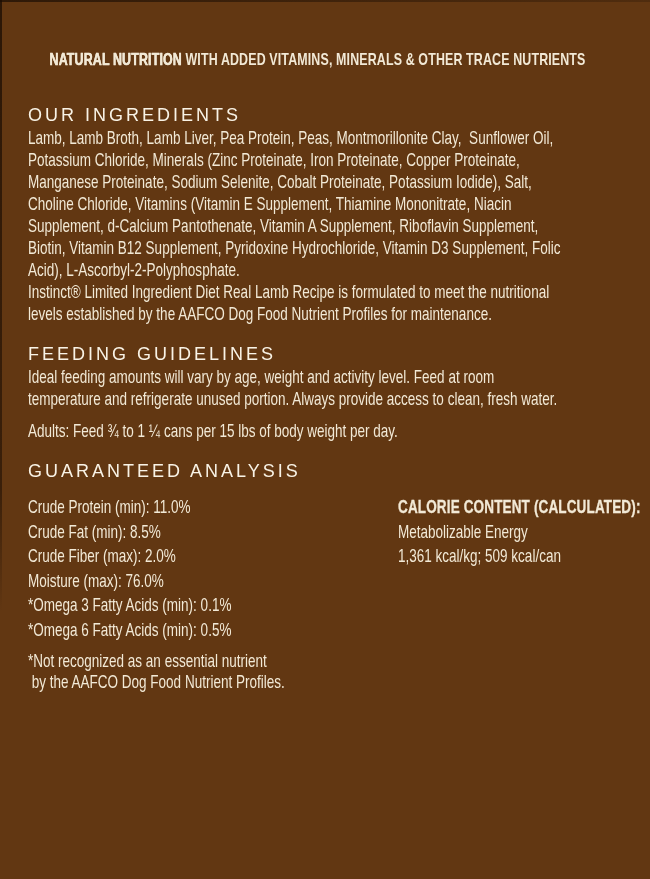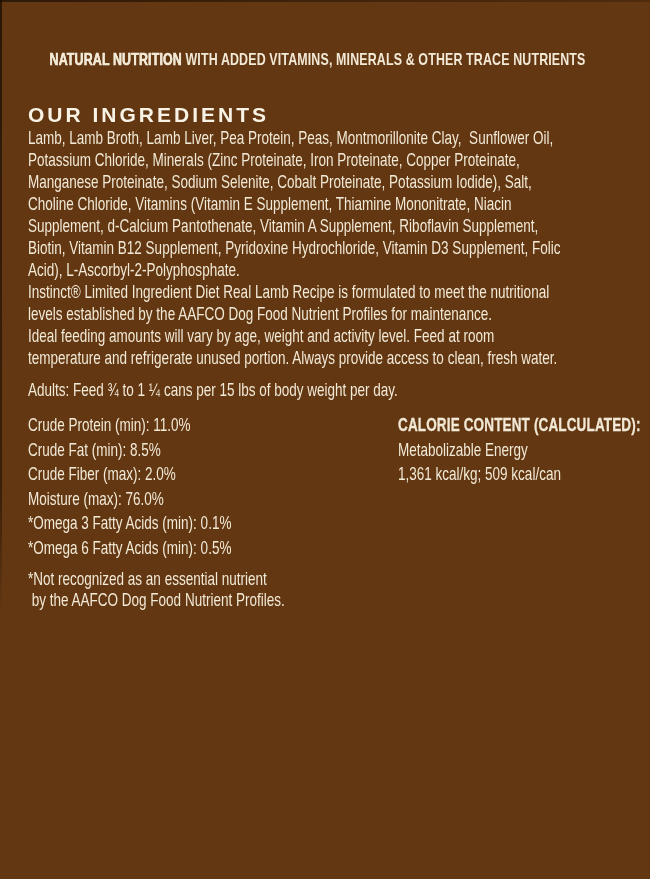--- a/index.html
+++ b/index.html
@@ -32,22 +32,22 @@
     font-size: 17px;
     font-weight: bold;
     line-height: 20px;
     letter-spacing: 0.2px;
   }
   .banner .strong {
     -webkit-text-stroke: 0.45px var(--text);
     text-shadow: 0 0 0.5px var(--text);
   }
   .section-heading {
-    font-size: 21px;
-    font-weight: bold;
+    font-size: 18px;
+    font-weight: normal;
     letter-spacing: 3px;
     line-height: 24px;
     color: var(--heading);
   }
   .h-ingredients { margin-top: 13px; }
   .h-complete    { margin-top: 20px; }
   .h-feeding     { margin-top: 17px; }
   .h-analysis    { margin-top: 17px; }
   .body-text {
     font-size: 18.5px;
@@ -113,24 +113,26 @@
 Potassium Chloride, Minerals (Zinc Proteinate, Iron Proteinate, Copper Proteinate,
 Manganese Proteinate, Sodium Selenite, Cobalt Proteinate, Potassium Iodide), Salt,
 Choline Chloride, Vitamins (Vitamin E Supplement, Thiamine Mononitrate, Niacin
 Supplement, d-Calcium Pantothenate, Vitamin A Supplement, Riboflavin Supplement,
 Biotin, Vitamin B12 Supplement, Pyridoxine Hydrochloride, Vitamin D3 Supplement, Folic
 Acid), L-Ascorbyl-2-Polyphosphate.</div>
 
     <div class="body-text cond">Instinct® Limited Ingredient Diet Real Lamb Recipe is formulated to meet the nutritional
 levels established by the AAFCO Dog Food Nutrient Profiles for maintenance.</div>
 
+    <div class="section-heading h-feeding">FEEDING GUIDELINES</div>
     <div class="body-text cond">Ideal feeding amounts will vary by age, weight and activity level. Feed at room
 temperature and refrigerate unused portion. Always provide access to clean, fresh water.</div>
     <div class="body-text cond adults-line">Adults: Feed ¾ to 1 ¼ cans per 15 lbs of body weight per day.</div>
 
+    <div class="section-heading h-analysis">GUARANTEED ANALYSIS</div>
 
     <div class="analysis-row">
       <div>
         <div class="ga-item cond">Crude Protein (min): 11.0%</div>
         <div class="ga-item cond">Crude Fat (min): 8.5%</div>
         <div class="ga-item cond">Crude Fiber (max): 2.0%</div>
         <div class="ga-item cond">Moisture (max): 76.0%</div>
         <div class="ga-item cond">*Omega 3 Fatty Acids (min): 0.1%</div>
         <div class="ga-item cond">*Omega 6 Fatty Acids (min): 0.5%</div>
       </div>

